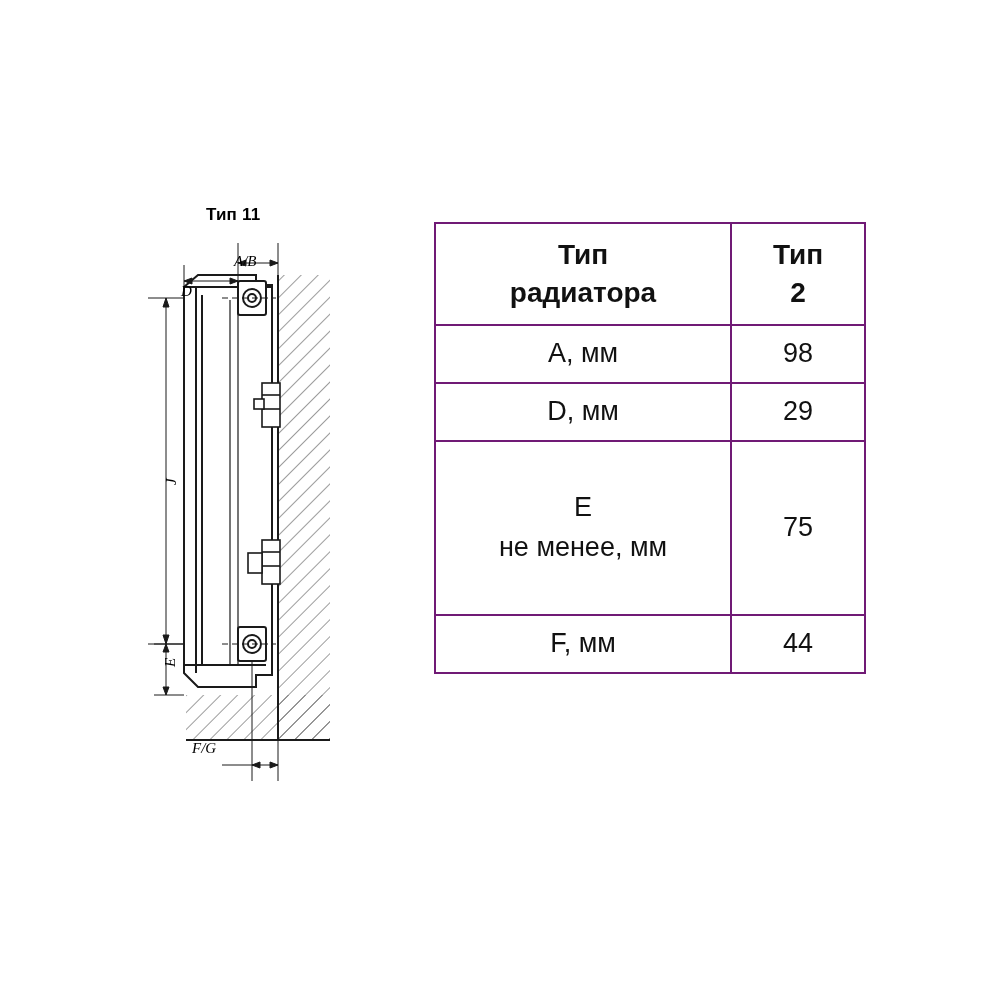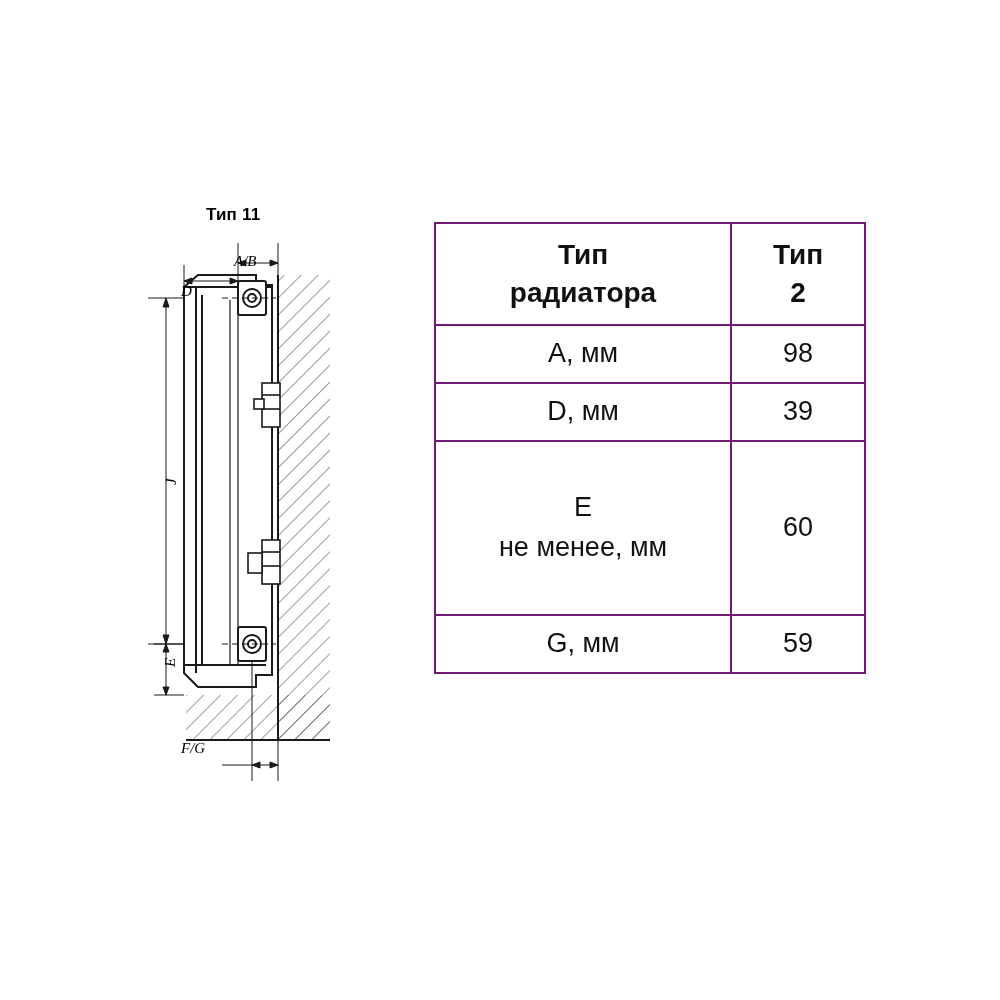--- a/index.html
+++ b/index.html
@@ -51,21 +51,21 @@
     font-family: "Liberation Serif", serif;
     font-style: italic;
     font-size: 15px;
     white-space: nowrap;
   }
 
   #lbl-ab { left: 108px; top: 58px; }
   #lbl-d  { left: 55px;  top: 88px; }
   #lbl-j  { left: 37px;  top: 290px; transform: rotate(-90deg); transform-origin: left top;}
   #lbl-e  { left: 36px;  top: 472px; transform: rotate(-90deg); transform-origin: left top;}
-  #lbl-fg { left: 55px;  top: 545px; }
+  #lbl-fg { left: 66px;  top: 545px; }
 
   
   #spec-table {
     position: absolute;
     left: 428px;
     top: 222px;
     width: 430px;
     border-collapse: collapse;
     table-layout: fixed;
   }
@@ -220,32 +220,32 @@
       </tr>
 
       <tr class="r-normal">
         <td>A, мм</td>
         <td>98</td>
       </tr>
 
 
       <tr class="r-normal">
         <td>D, мм</td>
-        <td>39</td>
+        <td>29</td>
       </tr>
 
       <tr class="r-tall">
         <td class="two-line">
           <div>E</div>
           <div>не менее, мм</div>
         </td>
-        <td>60</td>
-      </tr>
-
+        <td>75</td>
+      </tr>
 
       <tr class="r-normal">
-        <td>G, мм</td>
-        <td>59</td>
-      </tr>
+        <td>F, мм</td>
+        <td>44</td>
+      </tr>
+
     </tbody>
   </table>
 
 </div>
 
 </body></html>

